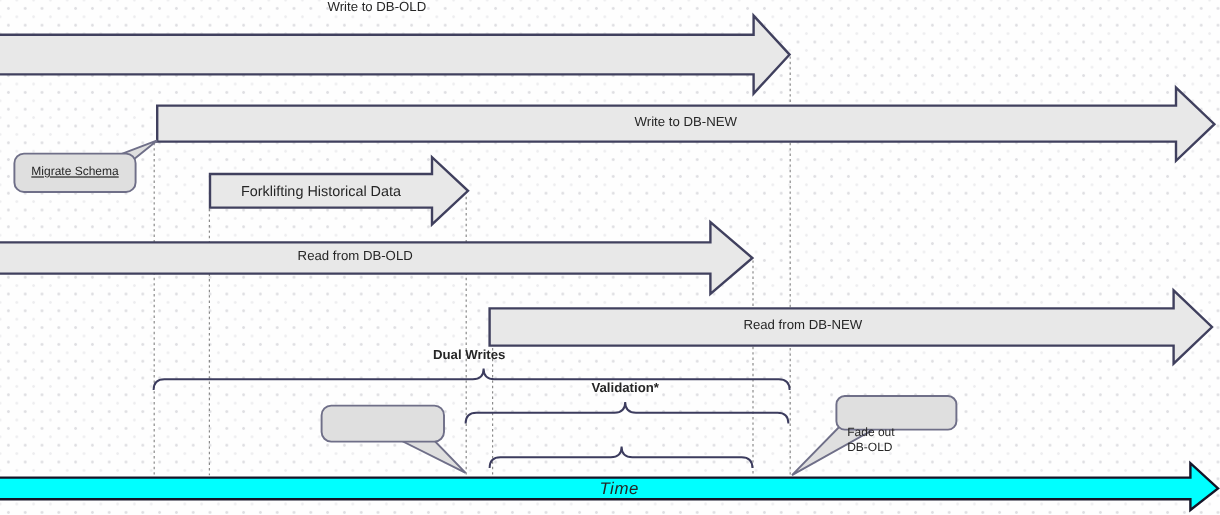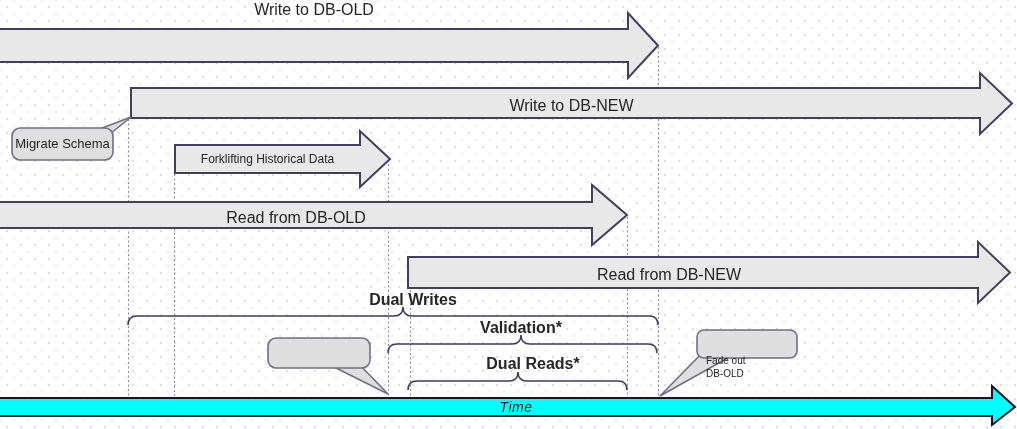--- a/index.html
+++ b/index.html
@@ -16,31 +16,32 @@
       radial-gradient(circle, rgba(150,150,162,.16) 1px, transparent 1.3px);
     background-size: 14px 14px, 14px 14px;
     background-position: 0 0, 7px 7px;
   }
 
   #shapes { position: absolute; left: 0; top: 0; }
 
   .lbl {
     position: absolute;
     color: #262626;
-    font-size: 16px;
+    font-size: 11px;
     line-height: 1.2;
     text-align: center;
     white-space: nowrap;
   }
   .phase-lbl { font-weight: bold; }
   .callout-lbl {
-    font-size: 13px;
+    font-size: 10px;
     display: flex;
     align-items: center;
     justify-content: center;
+    text-decoration: underline;
   }
   .fade-lbl {
     font-size: 10px;
     line-height: 12.5px;
     text-align: left;
     display: block;
   }
   .fade-lbl span { display: block; }
   .time-lbl {
     font-style: italic;
@@ -91,23 +92,22 @@
     </g>
   </svg>
 
   <div class="lbl" style="left:0; top:38; width:628px;">Write to DB-OLD</div>
   <div class="lbl" style="left:131px; top:96px; width:849px;padding-left:32px;">Write to DB-NEW</div>
   <div class="lbl" style="left:175px; top:152px; width:185px; font-size:12px;">Forklifting Historical Data</div>
   <div class="lbl" style="left:0; top:208px; width:592px;">Read from DB-OLD</div>
   <div class="lbl" style="left:384px; top:265px; width:570px;">Read from DB-NEW</div>
   <div class="lbl time-lbl" style="left:0; top:399px; width:1010px;">Time</div>
 
-  <div class="lbl phase-lbl" style="left:343px; top:290px; width:140px;">Dual Writes</div>
+  <div class="lbl phase-lbl" style="left:321px; top:290px; width:140px;">Dual Writes</div>
   <div class="lbl phase-lbl" style="left:451px; top:318px; width:140px;">Validation*</div>
-  <div class="lbl phase-lbl" style="left:463px; top:354px; width:140px;">Dual Reads*</div>
 
   <div class="lbl callout-lbl" style="left:12px; top:128px; width:101px; height:32px;">Migrate Schema</div>
   <div class="lbl fade-lbl" style="left:706px; top:333px; width:88px;margin-top:22px;">
     <span>Fade out</span>
     <span>DB-OLD</span>
   </div>
 
 </div>
 
 </body></html>

